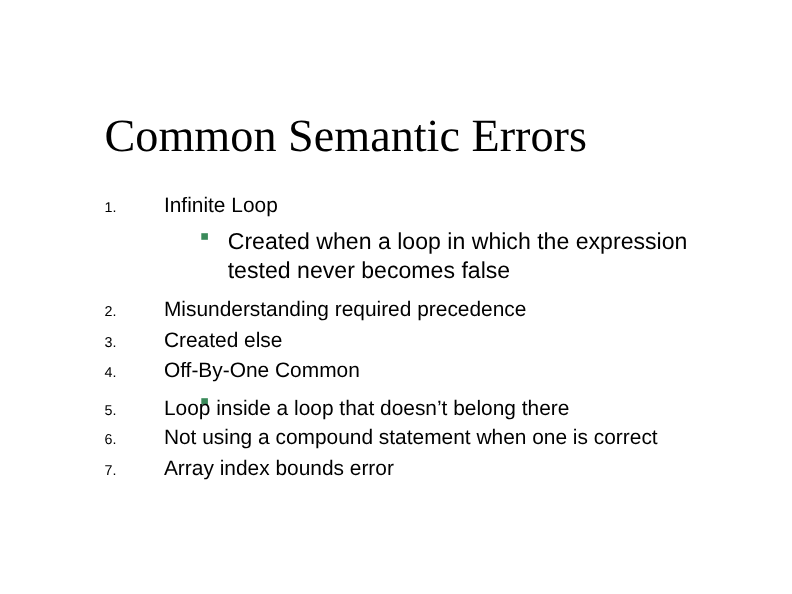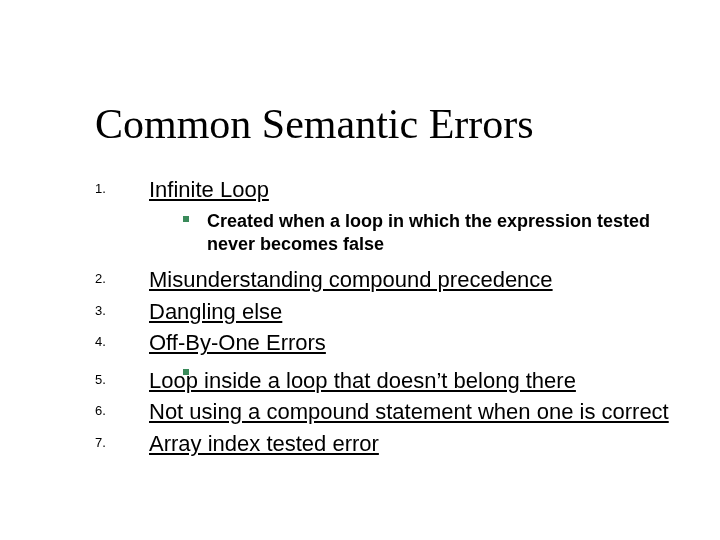--- a/index.html
+++ b/index.html
@@ -39,35 +39,33 @@
   .num {
     position: absolute;
     left: 0;
     top: 5px;
     font-size: 13px;
     font-family: Verdana, Geneva, sans-serif;
     text-align: left;
     width: 30px;
   }
   .item-text {
-    font-size: 22px;
+    font-size: 19px;
     line-height: 1.25;
-    text-decoration: underline;
   }
   ul.sub {
     list-style: none;
     margin: 6px 0 10px 0;
     padding: 0 0 0 34px;
   }
   ul.sub > li {
     position: relative;
     padding-left: 24px;
-    font-size: 18px;
+    font-size: 21px;
     line-height: 1.3;
-    font-weight: bold;
   }
   .bullet-sq {
     position: absolute;
     left: 0;
     top: 6px;
     width: 6px;
     height: 6px;
     background: #3a8a5a;
   }
 </style>
@@ -85,47 +83,47 @@
       <ul class="sub">
         <li>
           <span class="bullet-sq"></span>
           <span>Created when a loop in which the expression tested never becomes false</span>
         </li>
       </ul>
     </li>
 
     <li>
       <span class="num">2.</span>
-      <div class="item-text">Misunderstanding compound precedence</div>
+      <div class="item-text">Misunderstanding required precedence</div>
     </li>
 
     <li>
       <span class="num">3.</span>
-      <div class="item-text">Dangling else</div>
+      <div class="item-text">Created else</div>
     </li>
 
     <li>
       <span class="num">4.</span>
-      <div class="item-text">Off-By-One Errors</div>
+      <div class="item-text">Off-By-One Common</div>
       <ul class="sub">
         <li>
           <span class="bullet-sq"></span>
         </li>
       </ul>
     </li>
 
     <li>
       <span class="num">5.</span>
       <div class="item-text">Loop inside a loop that doesn’t belong there</div>
     </li>
 
     <li>
       <span class="num">6.</span>
       <div class="item-text">Not using a compound statement when one is correct</div>
     </li>
 
     <li>
       <span class="num">7.</span>
-      <div class="item-text">Array index tested error</div>
+      <div class="item-text">Array index bounds error</div>
     </li>
 
   </ol>
 </div>
 
 </body></html>

